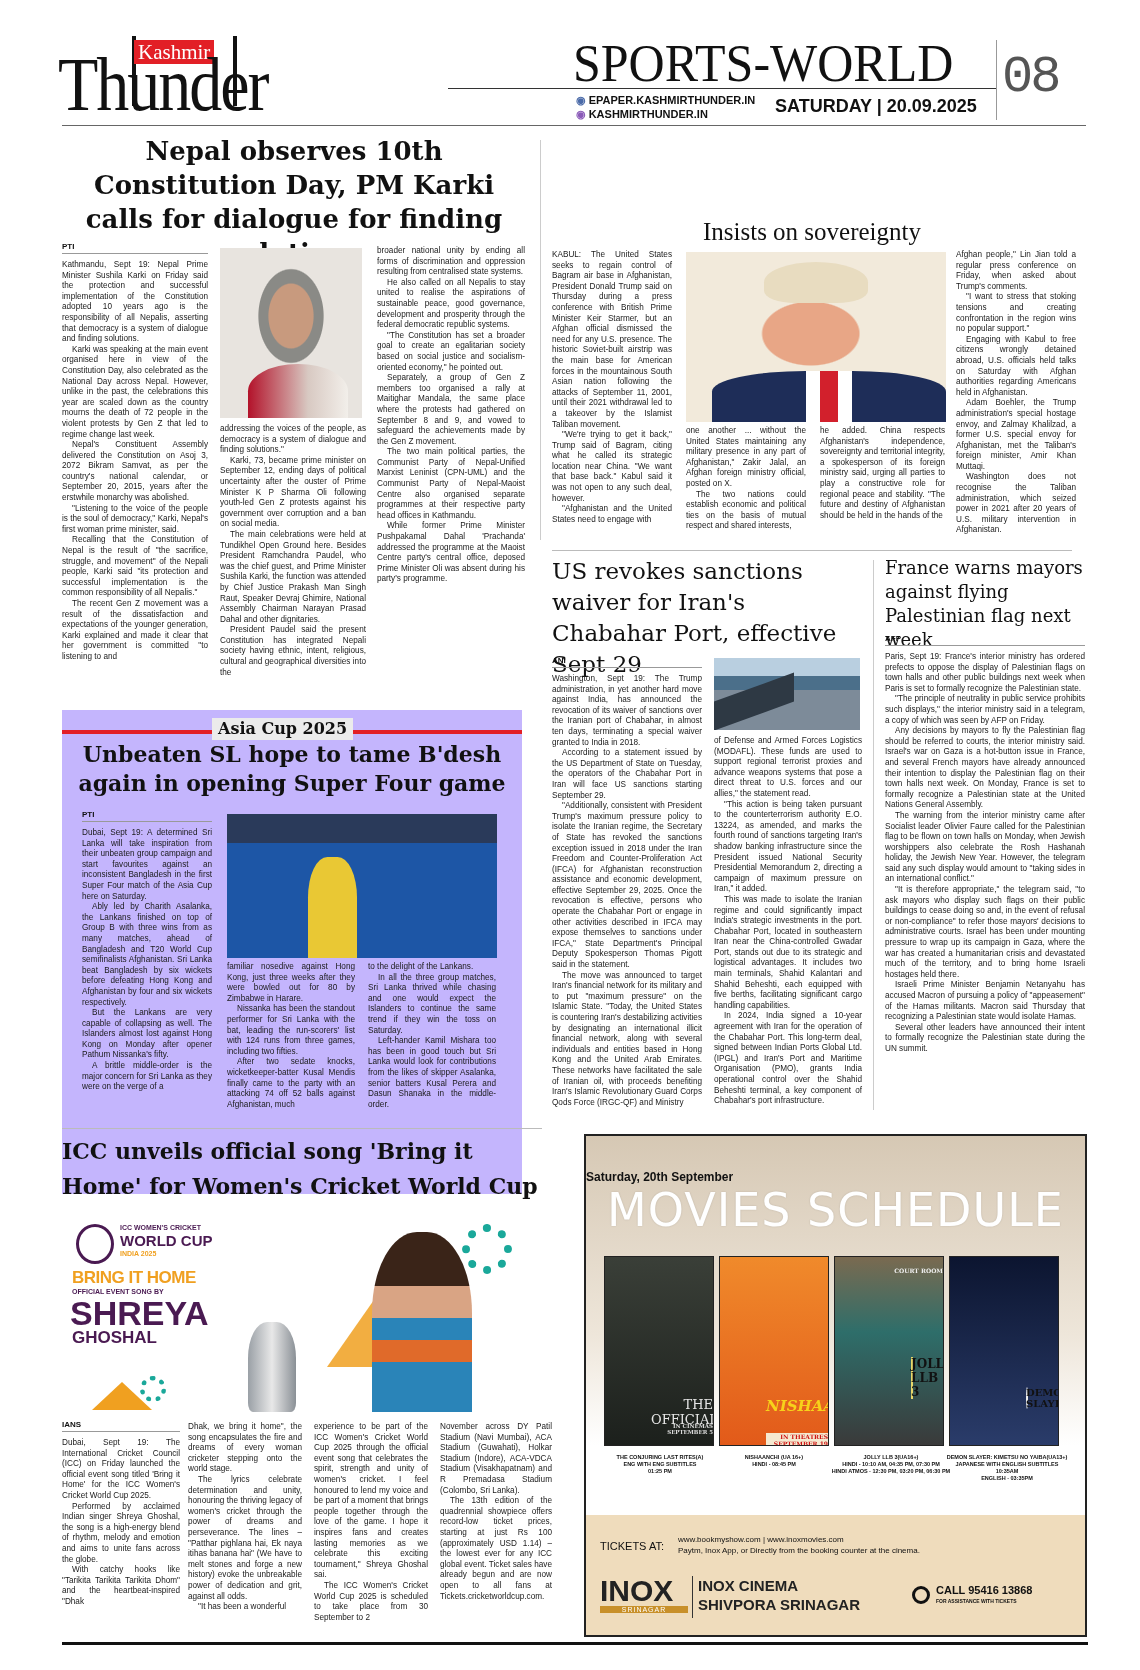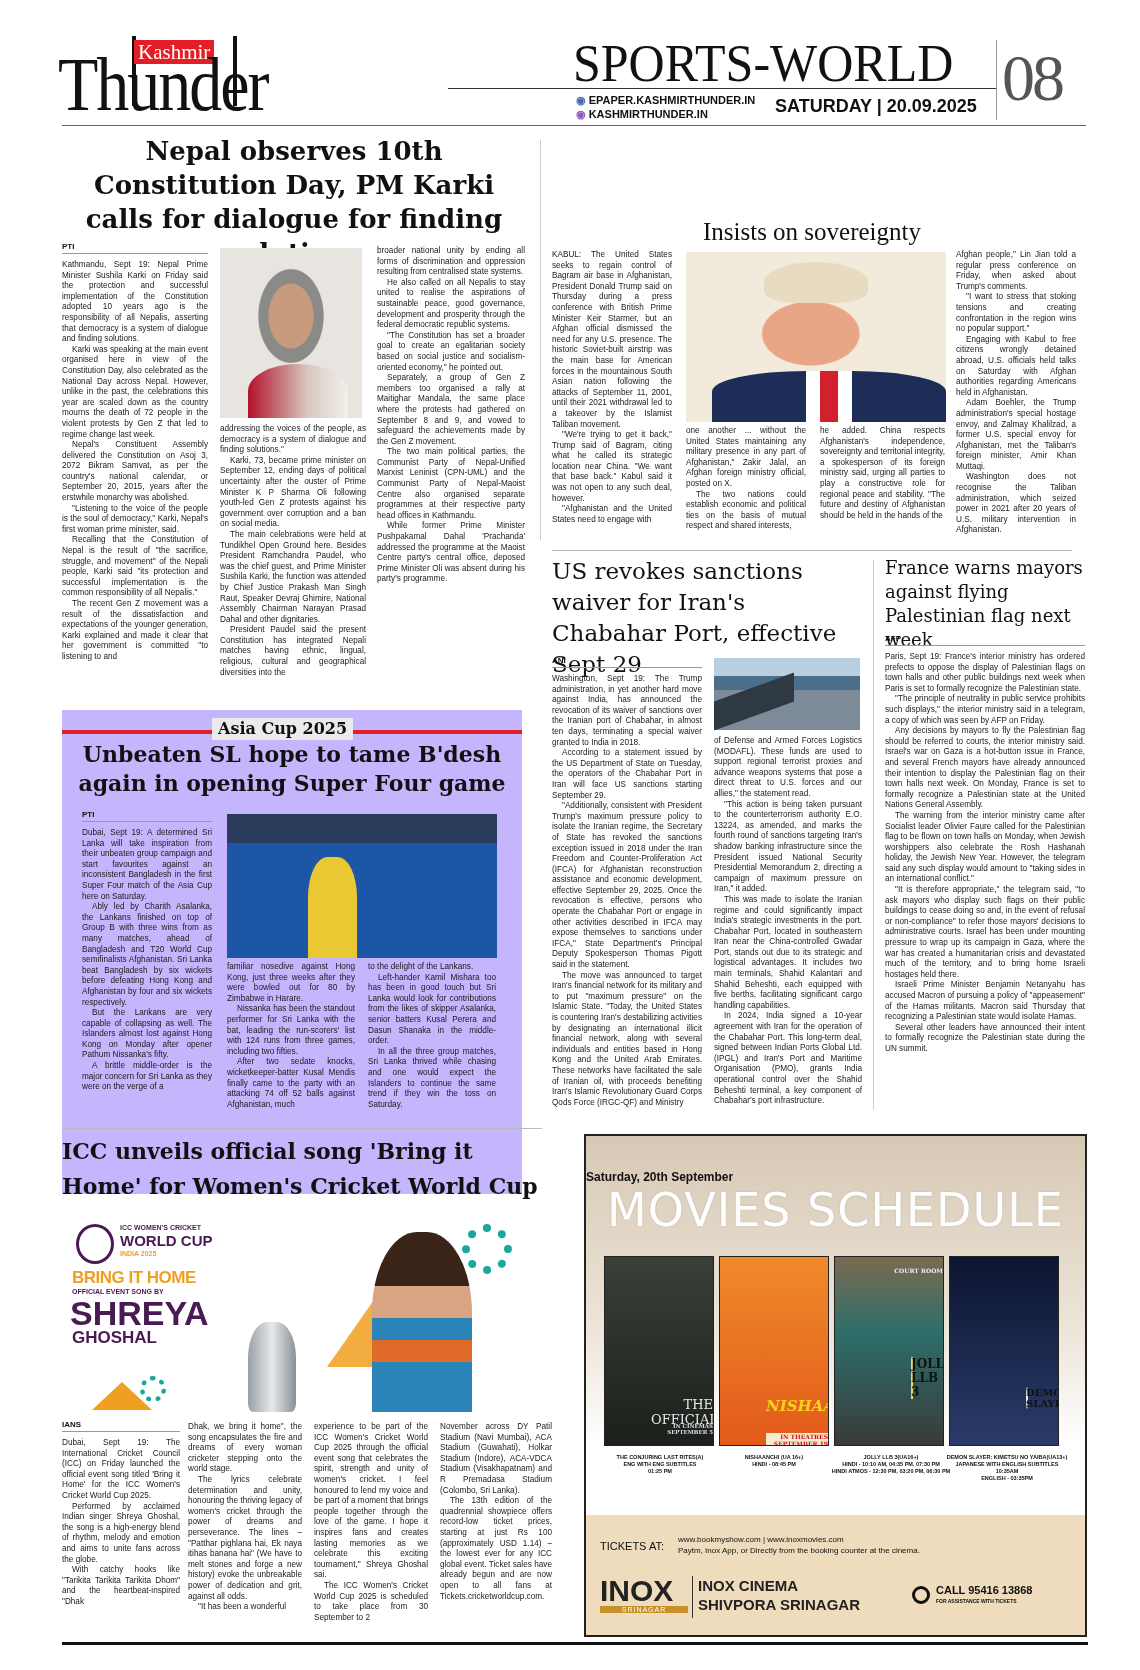--- a/index.html
+++ b/index.html
@@ -11,21 +11,21 @@
   .body-text p:first-child { text-indent: 0; }
   .byline { font-family: "Liberation Sans", sans-serif; font-weight: bold; font-size: 8px; border-bottom: 1px solid #999; padding-bottom: 2px; margin-bottom: 6px; }
   .hl { font-family: "DejaVu Serif", serif; font-weight: bold; color: #111; text-align: center; }
   .rule-h { position: absolute; height: 1px; background: #bbb; }
   .rule-v { position: absolute; width: 1px; background: #ccc; }
 
   
   .mast-kashmir { background: #e21f26; color: #fff; font-family: "Liberation Serif", serif; font-size: 21px; padding: 0 4px; line-height: 24px; }
   .mast-thunder { font-family: "Liberation Serif", serif; font-size: 66px; line-height: 60px; letter-spacing: -2px; transform: scaleY(1.15); transform-origin: top left; }
   .section-title { font-family: "Liberation Serif", serif; font-size: 50px; line-height: 50px; letter-spacing: 0px; transform: scaleY(1.05); }
-  .page-num { font-family: Liberation Serif, serif; font-size: 66px; line-height: 72px; color: #555; letter-spacing: -3px; text-align: right; }
+  .page-num { font-family: Liberation Mono, monospace; font-size: 52px; line-height: 72px; color: #555; letter-spacing: -3px; text-align: right; }
   .web { font-family: "Liberation Sans", sans-serif; font-weight: bold; font-size: 11px; line-height: 13px; }
   .dateline { font-family: "Liberation Sans", sans-serif; font-weight: bold; font-size: 18px; }
 
   
   .photo { position: absolute; overflow: hidden; }
   .ph-karki { background: radial-gradient(ellipse at 50% 40%, #c89a7e 0 22%, #8a8a86 23% 32%, #e8e4df 33% 100%); }
   .ph-karki::after { content: ""; position: absolute; left: 20%; right: 10%; bottom: 0; height: 32%; background: linear-gradient(90deg,#b3122a,#d8c9c2 60%,#f2efea); border-radius: 50% 50% 0 0; }
   .ph-trump { background: radial-gradient(ellipse at 48% 48%, #e8a686 0 25%, #f2eadb 26% 100%); }
   .ph-trump::before { content: ""; position: absolute; left: 30%; top: 6%; width: 40%; height: 24%; background: #e8dcc0; border-radius: 50% 50% 30% 30%; }
   .ph-trump::after { content: ""; position: absolute; left: 10%; right: 0; bottom: 0; height: 30%; background: linear-gradient(90deg,#1e2d58 0 40%,#fff 40% 46%,#d2202c 46% 54%,#fff 54% 60%,#1e2d58 60%); border-radius: 40% 40% 0 0; }
@@ -78,21 +78,21 @@
       <p>"Listening to the voice of the people is the soul of democracy," Karki, Nepal's first woman prime minister, said.</p>
       <p>Recalling that the Constitution of Nepal is the result of "the sacrifice, struggle, and movement" of the Nepali people, Karki said "its protection and successful implementation is the common responsibility of all Nepalis."</p>
       <p>The recent Gen Z movement was a result of the dissatisfaction and expectations of the younger generation, Karki explained and made it clear that her government is committed "to listening to and</p>
     </div>
   </div>
   <div class="photo ph-karki" style="left:158px;top:116px;width:142px;height:170px;" title="Sushila Karki"></div>
   <div class="abs body-text" style="left:158px;top:292px;width:146px;">
     <p style="text-indent:0">addressing the voices of the people, as democracy is a system of dialogue and finding solutions."</p>
     <p>Karki, 73, became prime minister on September 12, ending days of political uncertainty after the ouster of Prime Minister K P Sharma Oli following youth-led Gen Z protests against his government over corruption and a ban on social media.</p>
     <p>The main celebrations were held at Tundikhel Open Ground here. Besides President Ramchandra Paudel, who was the chief guest, and Prime Minister Sushila Karki, the function was attended by Chief Justice Prakash Man Singh Raut, Speaker Devraj Ghimire, National Assembly Chairman Narayan Prasad Dahal and other dignitaries.</p>
-    <p>President Paudel said the present Constitution has integrated Nepali matches having ethnic, lingual, religious, cultural and geographical diversities into the</p>
+    <p>President Paudel said the present Constitution has integrated Nepali society having ethnic, intent, religious, cultural and geographical diversities into the</p>
   </div>
   <div class="abs body-text" style="left:315px;top:114px;width:148px;">
     <p style="text-indent:0">broader national unity by ending all forms of discrimination and oppression resulting from centralised state systems.</p>
     <p>He also called on all Nepalis to stay united to realise the aspirations of sustainable peace, good governance, development and prosperity through the federal democratic republic systems.</p>
     <p>"The Constitution has set a broader goal to create an egalitarian society based on social justice and socialism-oriented economy," he pointed out.</p>
     <p>Separately, a group of Gen Z members too organised a rally at Maitighar Mandala, the same place where the protests had gathered on September 8 and 9, and vowed to safeguard the achievements made by the Gen Z movement.</p>
     <p>The two main political parties, the Communist Party of Nepal-Unified Marxist Leninist (CPN-UML) and the Communist Party of Nepal-Maoist Centre also organised separate programmes at their respective party head offices in Kathmandu.</p>
     <p>While former Prime Minister Pushpakamal Dahal 'Prachanda' addressed the programme at the Maoist Centre party's central office, deposed Prime Minister Oli was absent during his party's programme.</p>
   </div>
 </article>
@@ -138,22 +138,22 @@
     </div>
   </div>
   <div class="photo ph-cricket" style="left:165px;top:104px;width:270px;height:144px;" title="Afghanistan cricket team"></div>
   <div class="abs body-text" style="left:165px;top:252px;width:128px;">
     <p style="text-indent:0">familiar nosedive against Hong Kong, just three weeks after they were bowled out for 80 by Zimbabwe in Harare.</p>
     <p>Nissanka has been the standout performer for Sri Lanka with the bat, leading the run-scorers' list with 124 runs from three games, including two fifties.</p>
     <p>After two sedate knocks, wicketkeeper-batter Kusal Mendis finally came to the party with an attacking 74 off 52 balls against Afghanistan, much</p>
   </div>
   <div class="abs body-text" style="left:306px;top:252px;width:128px;">
     <p style="text-indent:0">to the delight of the Lankans.</p>
+    <p>In all the three group matches, Sri Lanka thrived while chasing and one would expect the Islanders to continue the same trend if they win the toss on Saturday.</p>
     <p>Left-hander Kamil Mishara too has been in good touch but Sri Lanka would look for contributions from the likes of skipper Asalanka, senior batters Kusal Perera and Dasun Shanaka in the middle-order.</p>
-    <p>In all the three group matches, Sri Lanka thrived while chasing and one would expect the Islanders to continue the same trend if they win the toss on Saturday.</p>
   </div>
 </article>
 
 <article class="abs" style="left:552px;top:556px;width:310px;height:560px;">
   <h1 class="abs" style="left:0;top:0;width:310px;font-family:'DejaVu Serif',serif;font-size:23px;line-height:31px;font-weight:normal;">US revokes sanctions waiver for Iran's Chabahar Port, effective Sept 29</h1>
   <div class="abs" style="left:0;top:100px;width:150px;">
     <div class="byline">ANI</div>
     <div class="body-text">
       <p>Washington, Sept 19: The Trump administration, in yet another hard move against India, has announced the revocation of its waiver of sanctions over the Iranian port of Chabahar, in almost ten days, terminating a special waiver granted to India in 2018.</p>
       <p>According to a statement issued by the US Department of State on Tuesday, the operators of the Chabahar Port in Iran will face US sanctions starting September 29.</p>

